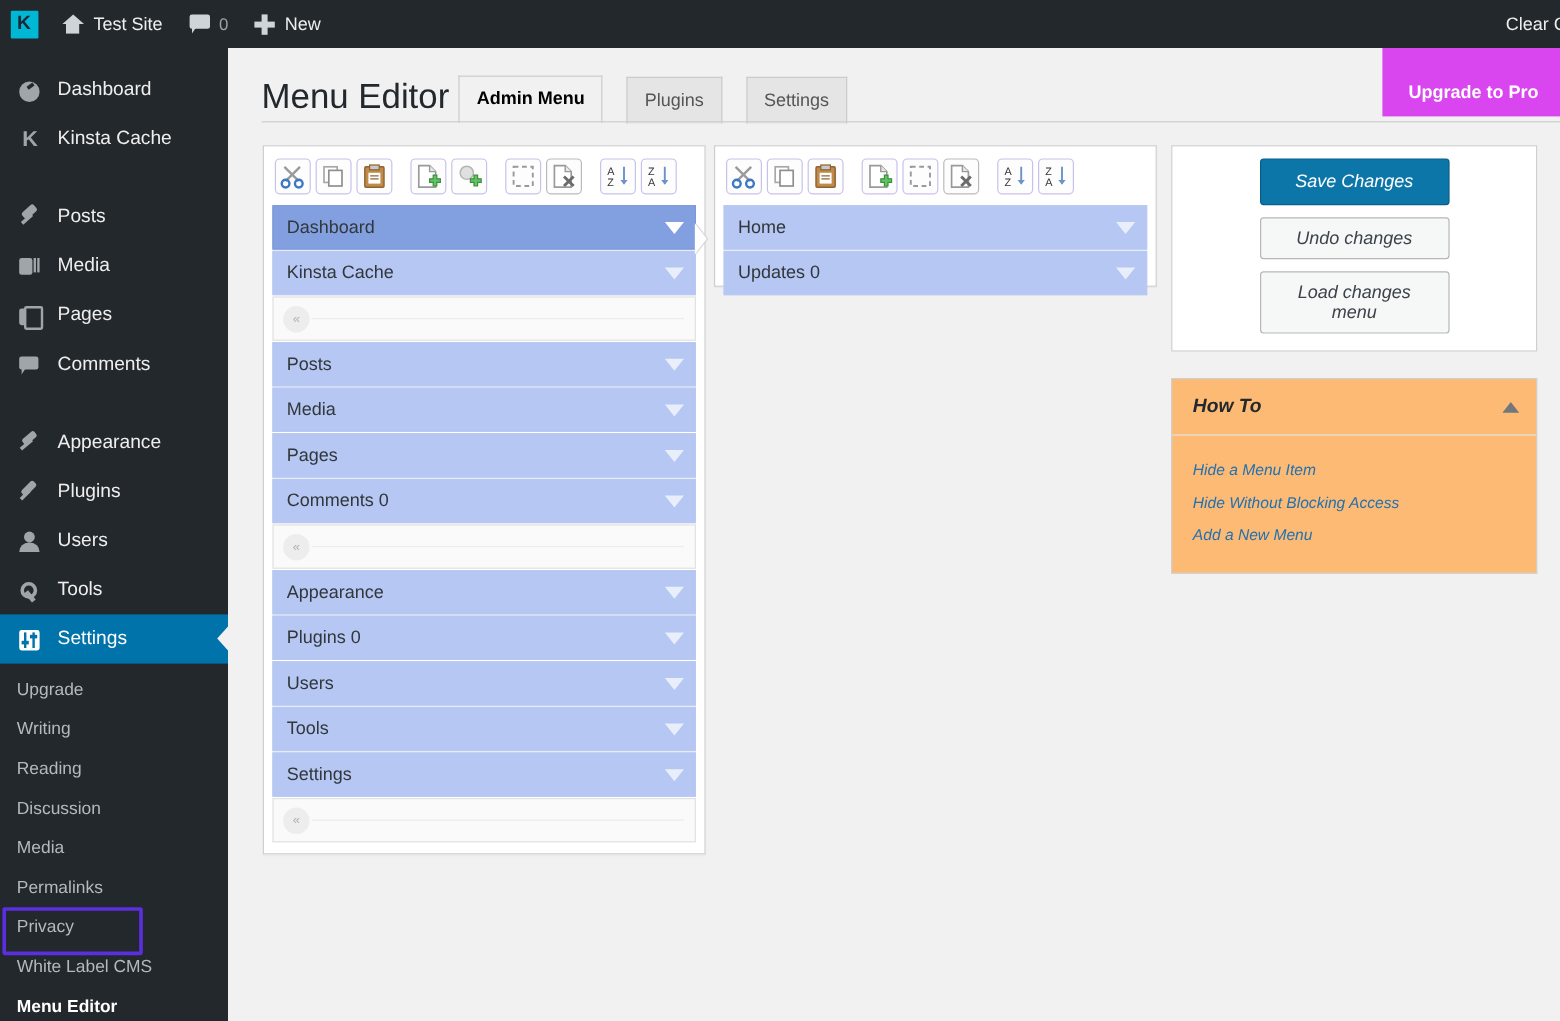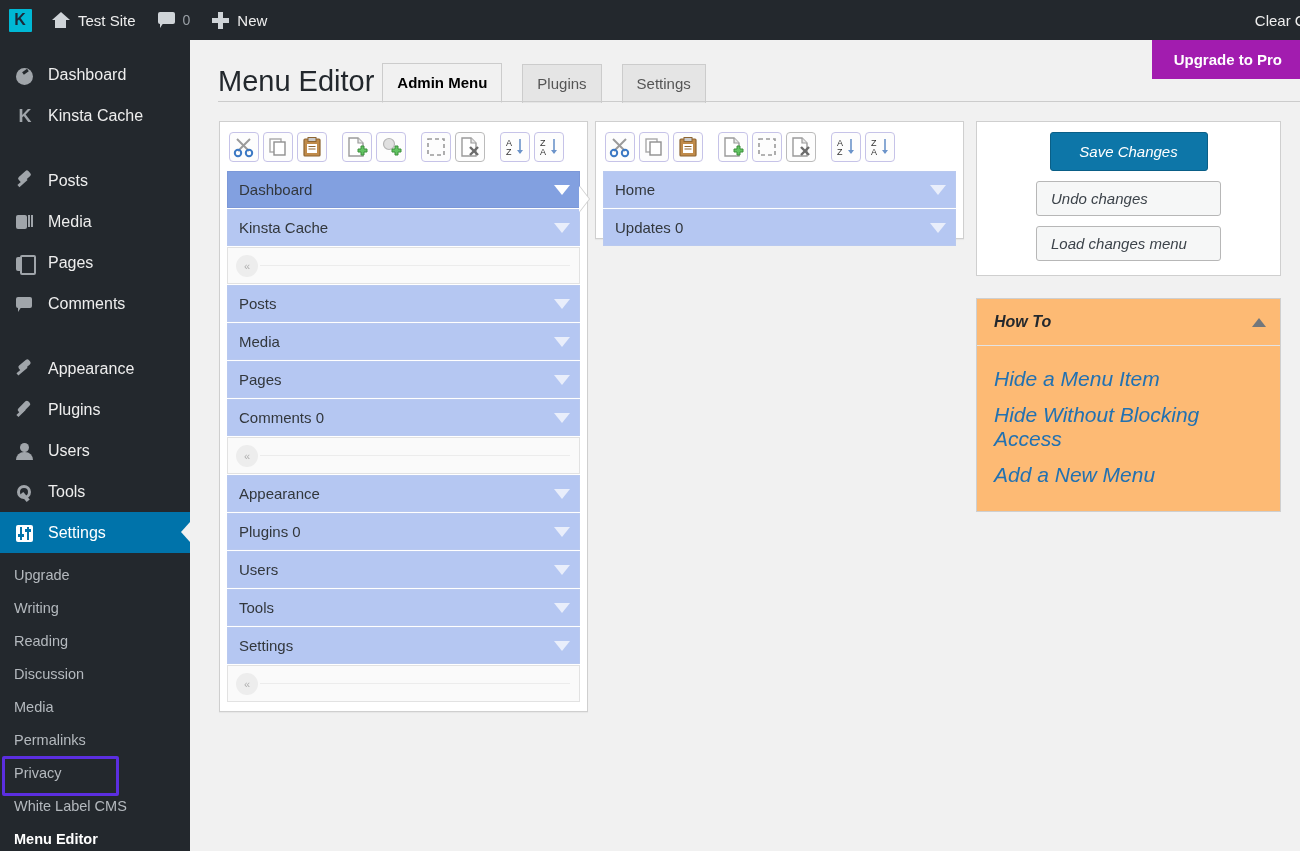--- a/index.html
+++ b/index.html
@@ -195,23 +195,23 @@
 
   
   #content {
     position: absolute; top: 40px; left: 190px;
     width: 1110px; height: 811px;
     background: #f1f1f1;
     overflow: hidden;
   }
   #upgrade {
     position: absolute; right: 0; top: 0;
-    background: #a21caf; color: #ffffff;
+    background: #d946ef; color: #ffffff;
     font-weight: bold; font-size: 15px;
-    padding: 11px 18px 11px 22px;
+    padding: 29px 18px 11px 22px;
     white-space: nowrap;
     text-align: right;
   }
   .head-row {
     display: flex; align-items: flex-end;
     padding: 22px 0 0 28px;
     position: relative;
   }
   .page-title {
     font-size: 29px; font-weight: normal; color: #23282d;
@@ -304,40 +304,40 @@
     display:flex; flex-direction:column; align-items:center; gap: 10px;
   }
   .btn-primary {
     background:#0d76a8; color:#fff; border:1px solid #0a5f87;
     border-radius:3px; font-size:15px; padding:10px 26px;
     width: 158px; text-align:center;
   }
   .btn-secondary {
     background:#f6f7f7; color:#3c434a; border:1px solid #b7b7b7;
     border-radius:3px; font-size:15px; padding:8px 14px;
-    width: 185px; 
+    width: 158px; text-align:center;
   }
   .howto {
     background:#fdba74; border:1px solid #cfcfcf;
     margin-top: 22px;
   }
   .howto-head {
     display:flex; align-items:center; justify-content:space-between;
     padding: 14px 14px 14px 17px;
     border-bottom:1px solid #e3e3e3;
     font-size: 16px; font-weight: bold; color:#23282d;
   }
   .howto-head .uptri {
     width:0; height:0;
     border-left:7px solid transparent; border-right:7px solid transparent;
     border-bottom:9px solid #72777c;
   }
   .howto-body { padding: 15px 17px 18px 17px; }
   .howto-link {
-    display:block; color:#2271b1; font-size:21px;
+    display:block; color:#2271b1; font-size:13px;
     padding: 6px 0; text-decoration:none;
   }
 </style>
 </head>
 <body>
 
 <div id="adminbar">
   <div class="ab-logo">
     <div class="k">K</div>
   </div>

